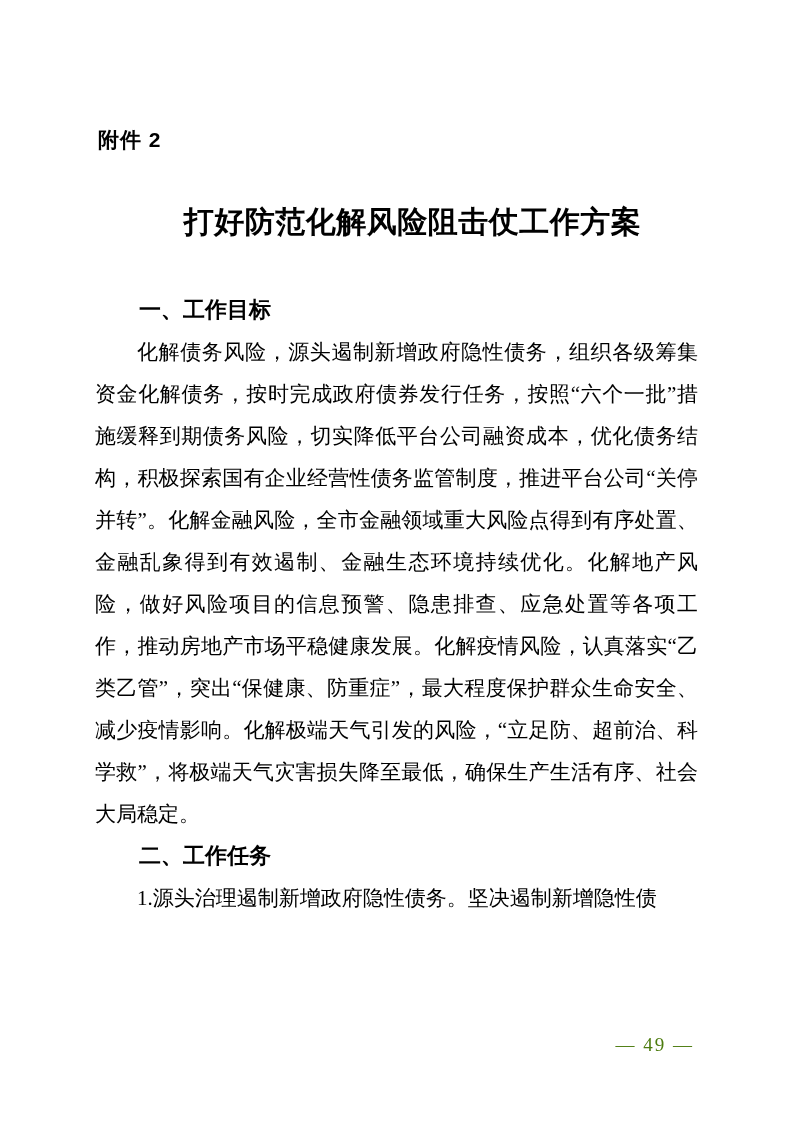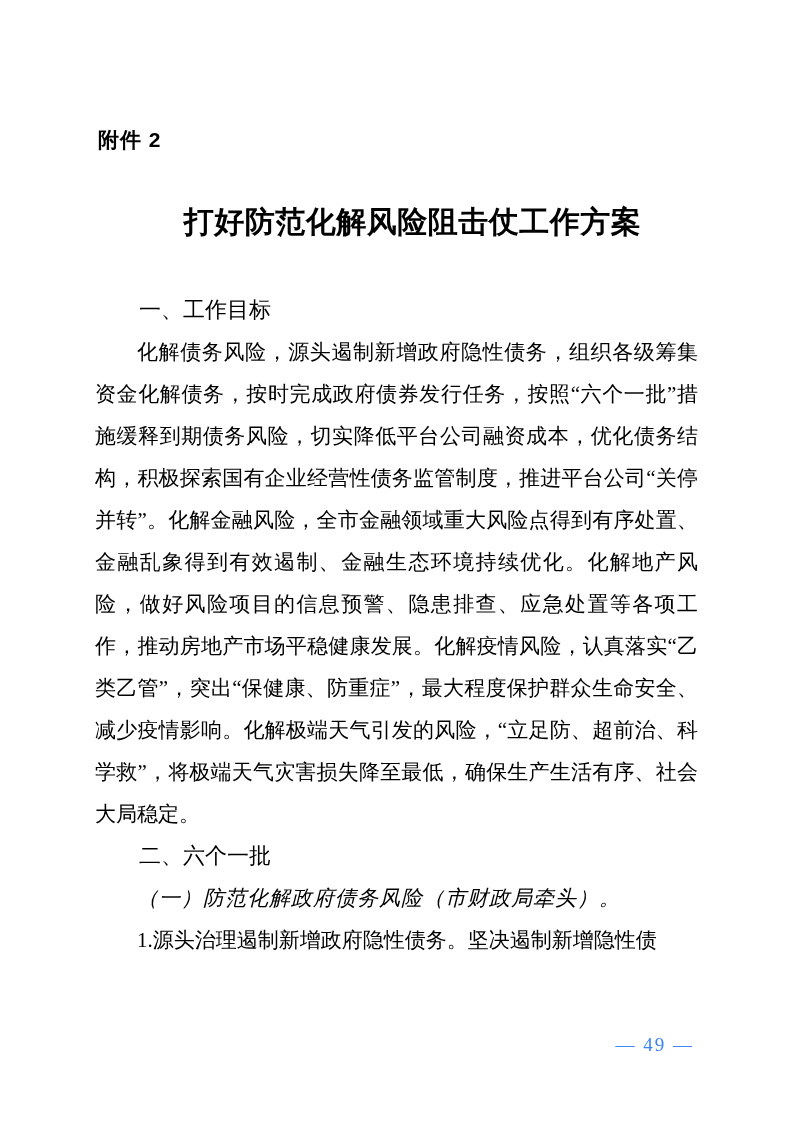--- a/index.html
+++ b/index.html
@@ -59,63 +59,62 @@
     font-family: "Liberation Serif", "DejaVu Serif", serif;
     text-indent: 2em;
     text-align: justify;
     word-break: break-all;
     font-weight: normal;
   }
   
   .section-heading {
     font-family: "Liberation Sans", "DejaVu Sans", sans-serif;
     font-size: 22px;
-    font-weight: normal;
+    font-weight: bold;
     text-indent: 2em;
     line-height: 42px;
   }
   
   .kaiti-heading {
     font-family: "Liberation Serif", "DejaVu Serif", serif;
     font-style: italic;
     text-indent: 2em;
     text-align: justify;
     word-break: break-all;
     letter-spacing: 1px;
   }
   
   .page-number {
     position: absolute;
     right: 99px;
     top: 1034px;
     font-family: "Liberation Serif", "DejaVu Serif", serif;
     font-size: 19px;
-    color: #3b82f6;
+    color: #4d7c0f;
     letter-spacing: 2px;
   }
 </style>
 </head>
 <body>
 
 <div class="page">
 
   <div class="annex-label">附件 2</div>
 
   <h1 class="doc-title">打好防范化解风险阻击仗工作方案</h1>
 
   <div class="content">
 
 
     <h2 class="section-heading">一、工作目标</h2>
 
     <p class="body-text">化解债务风险，源头遏制新增政府隐性债务，组织各级筹集资金化解债务，按时完成政府债券发行任务，按照“六个一批”措施缓释到期债务风险，切实降低平台公司融资成本，优化债务结构，积极探索国有企业经营性债务监管制度，推进平台公司“关停并转”。化解金融风险，全市金融领域重大风险点得到有序处置、金融乱象得到有效遏制、金融生态环境持续优化。化解地产风险，做好风险项目的信息预警、隐患排查、应急处置等各项工作，推动房地产市场平稳健康发展。化解疫情风险，认真落实“乙类乙管”，突出“保健康、防重症”，最大程度保护群众生命安全、减少疫情影响。化解极端天气引发的风险，“立足防、超前治、科学救”，将极端天气灾害损失降至最低，确保生产生活有序、社会大局稳定。</p>
 
-    <h2 class="section-heading">二、六个一批</h2>
+    <h2 class="section-heading">二、工作任务</h2>
 
-    <p class="kaiti-heading">（一）防范化解政府债务风险（市财政局牵头）。</p>
 
     <p class="body-text">1.源头治理遏制新增政府隐性债务。坚决遏制新增隐性债</p>
 
   </div>
 
   <div class="page-number">— 49 —</div>
 
 </div>
 
 </body></html>

